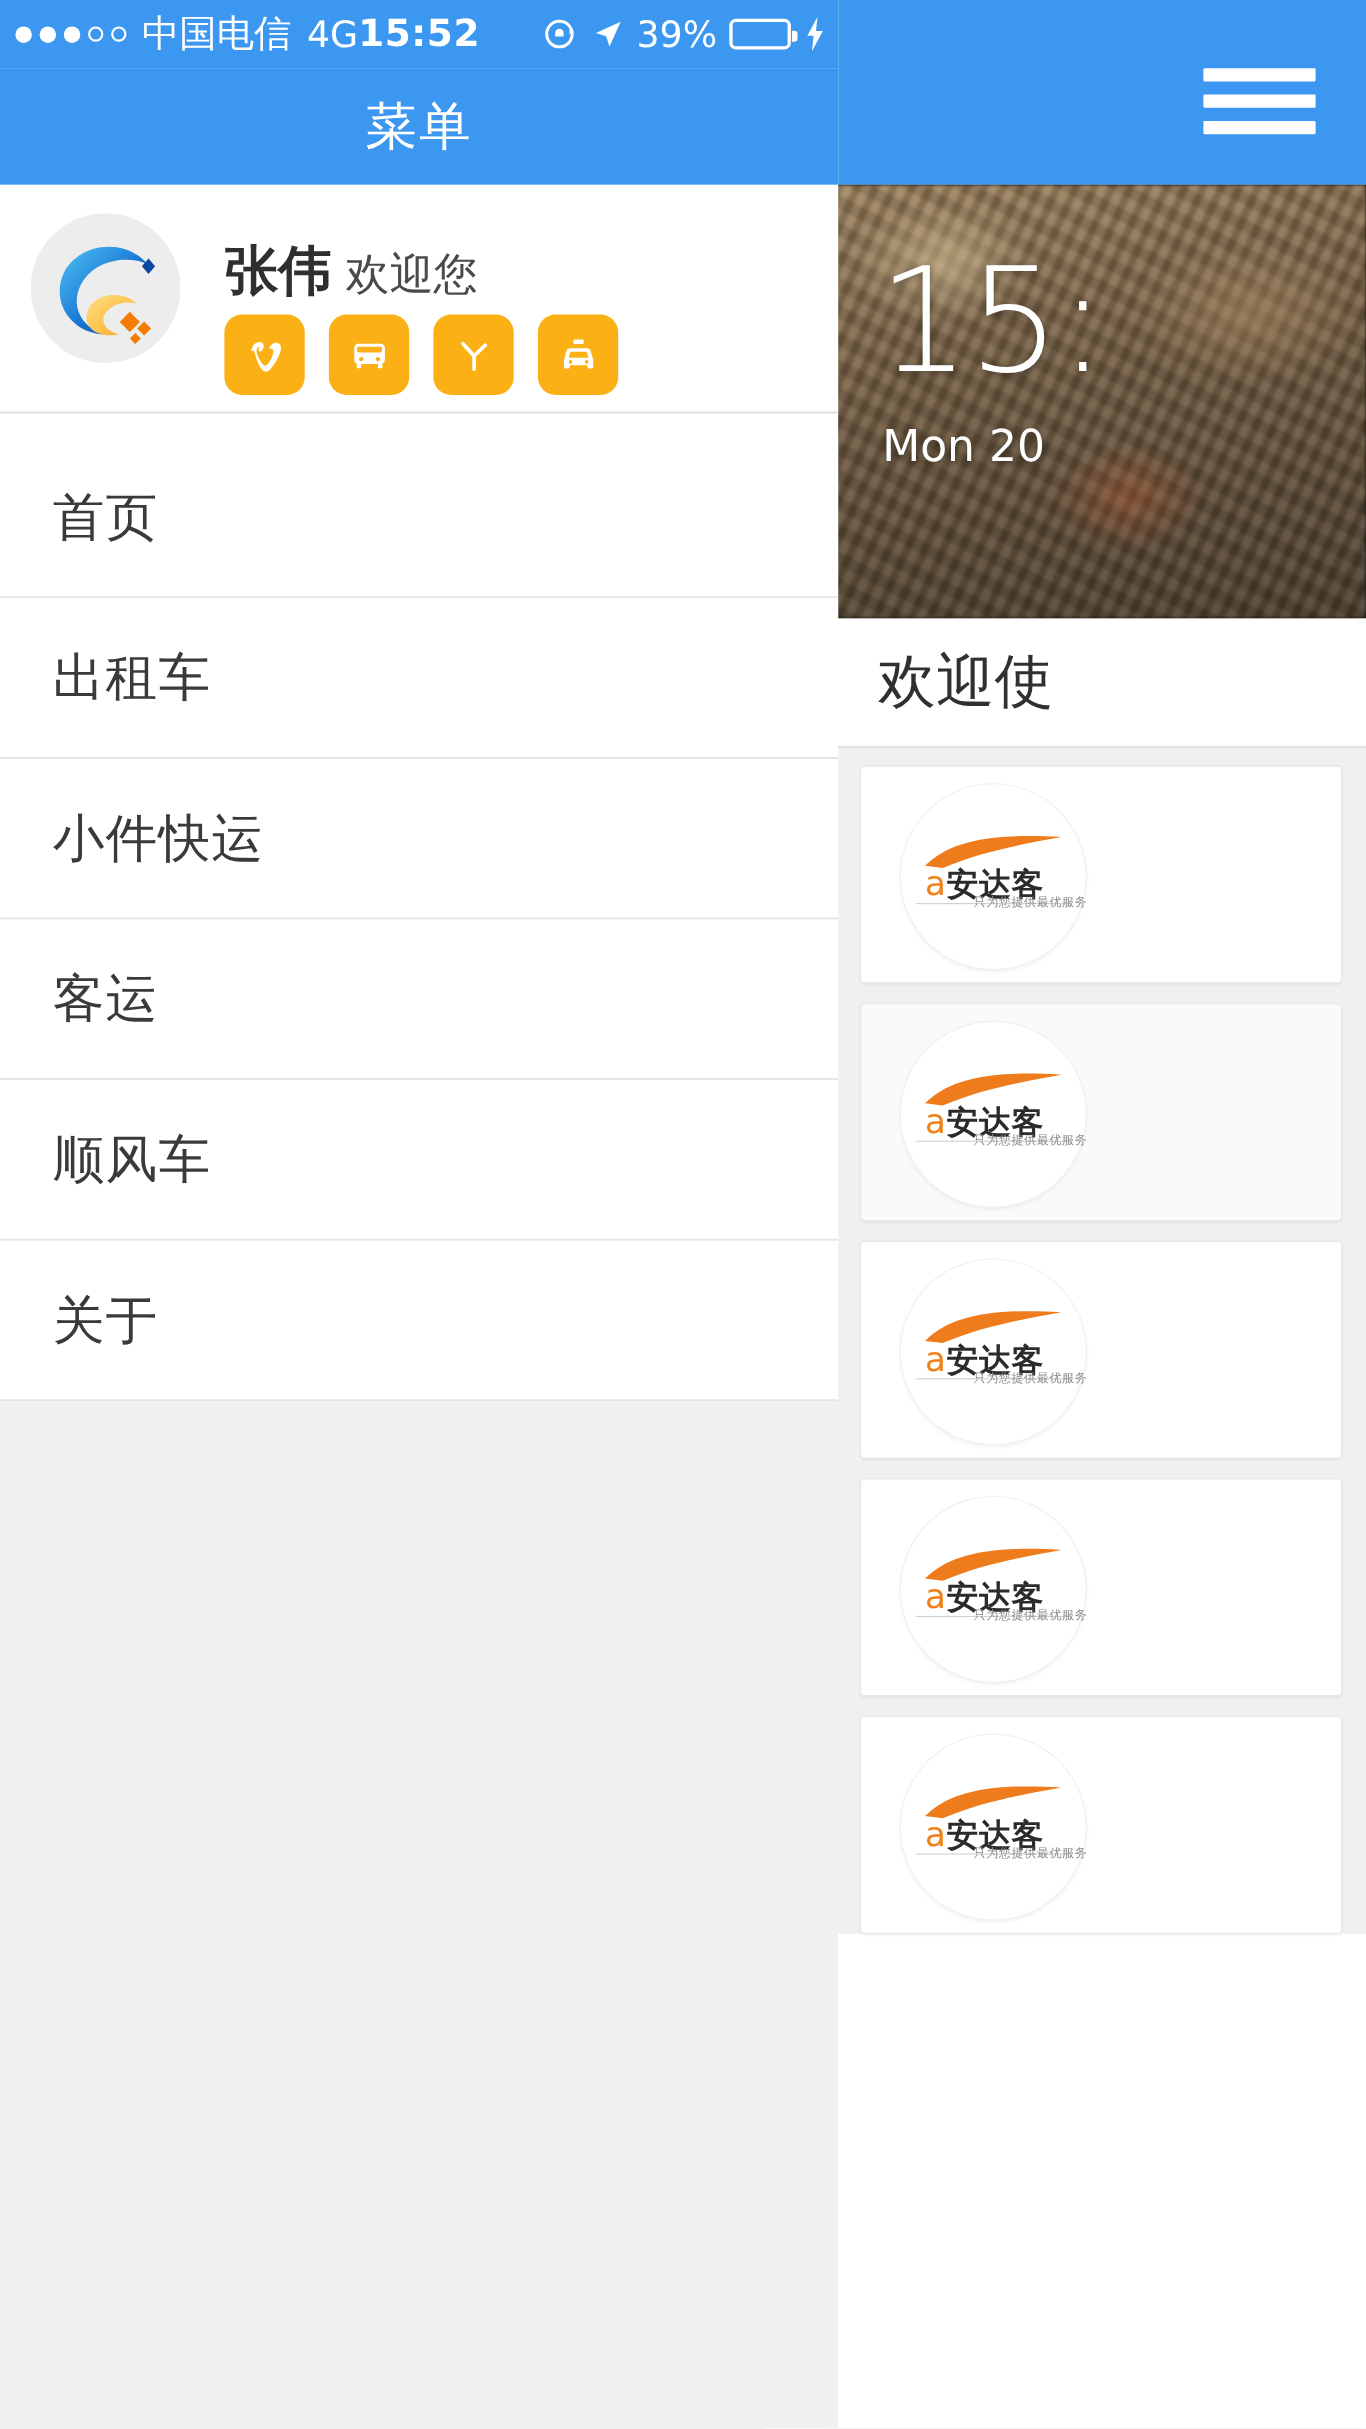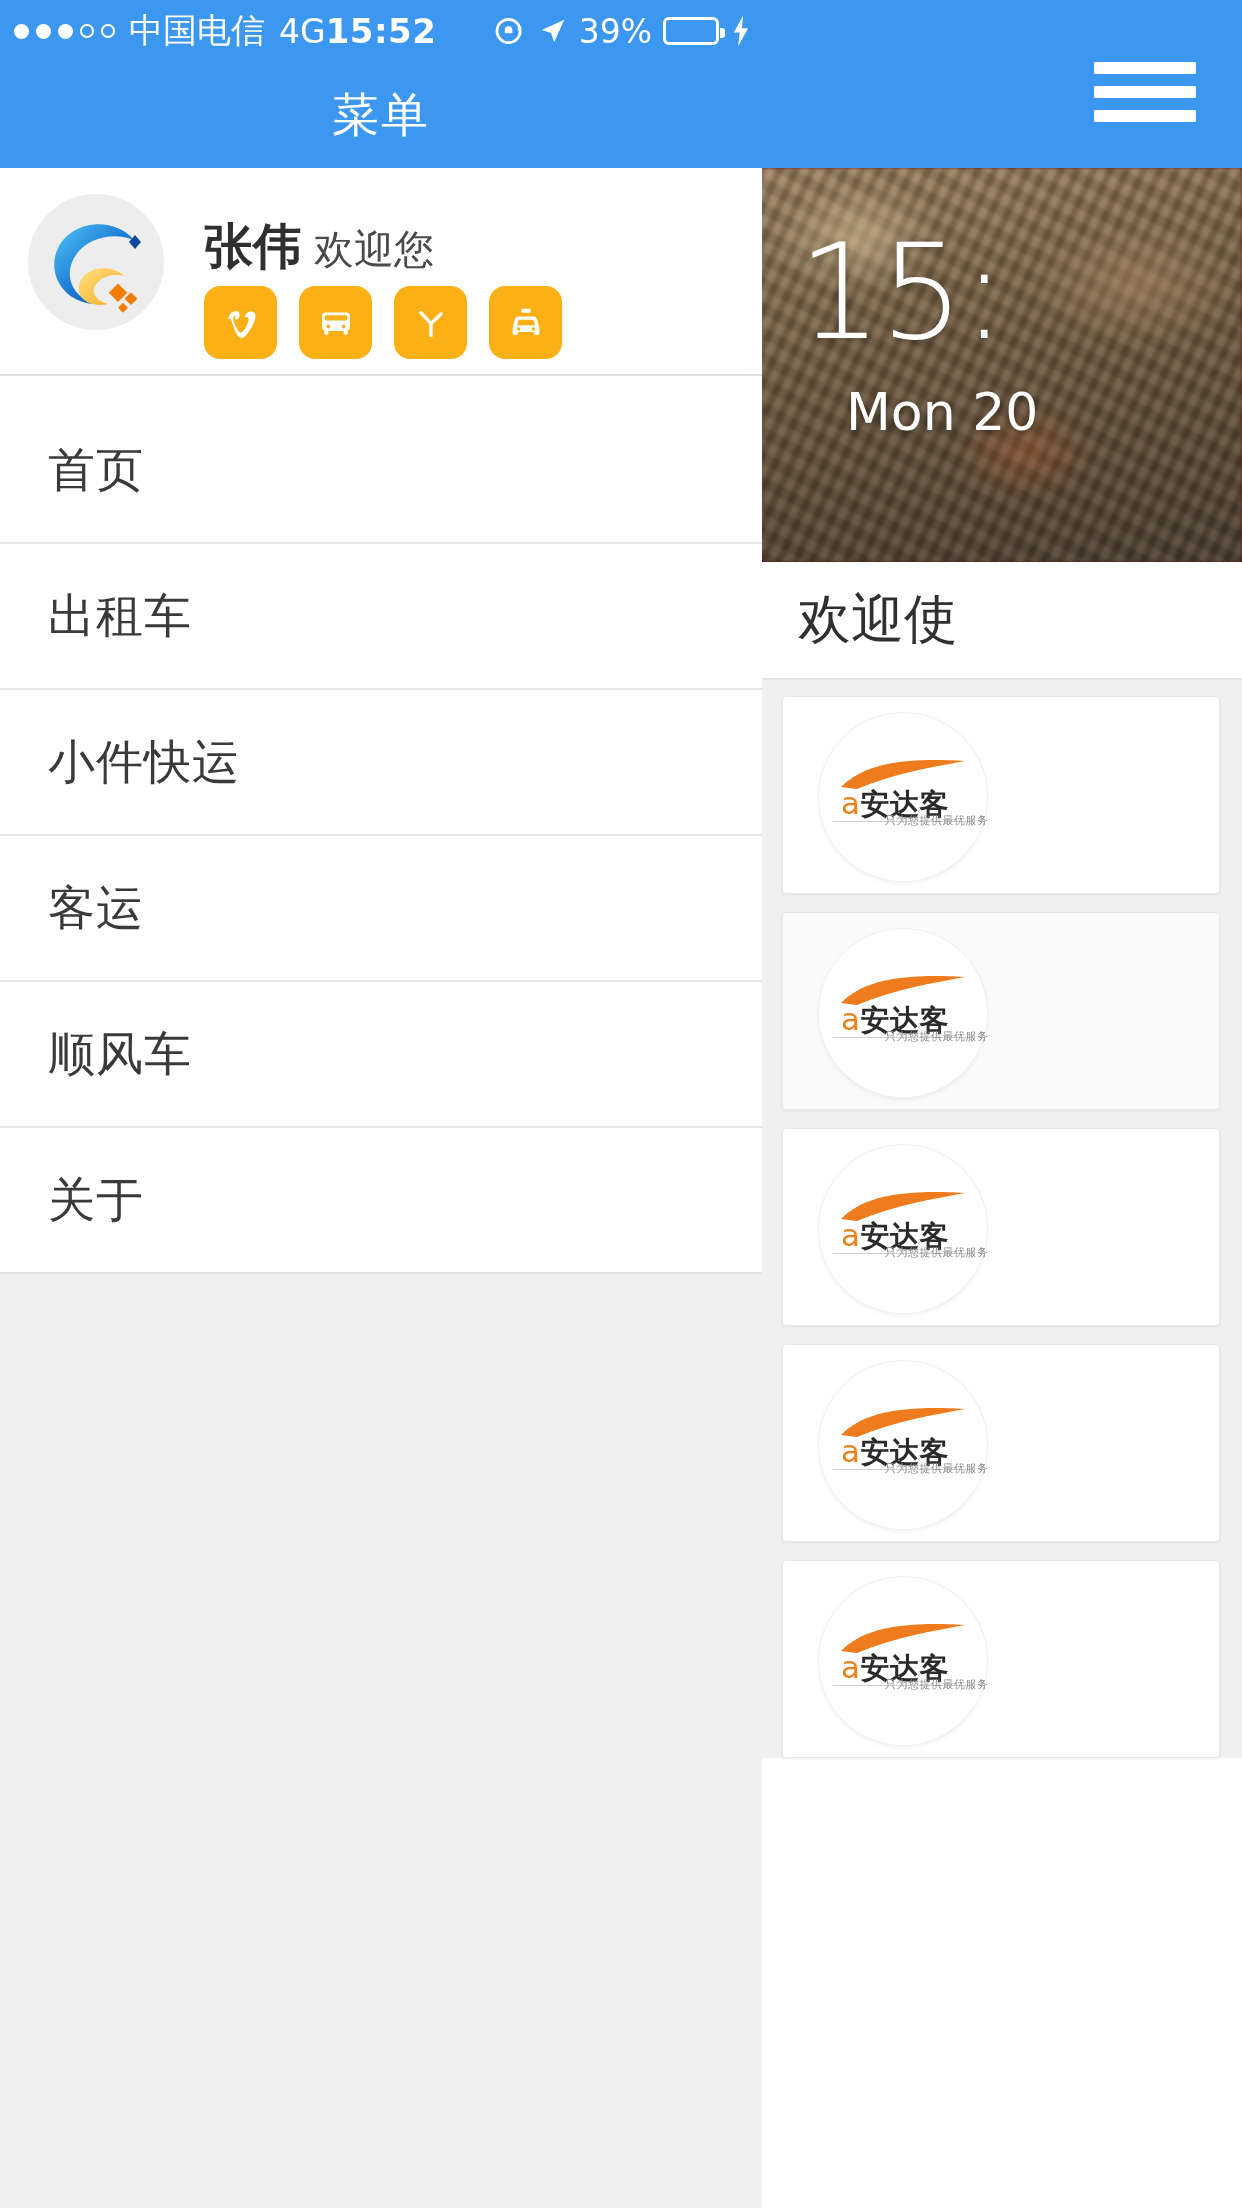--- a/index.html
+++ b/index.html
@@ -21,21 +21,21 @@
     position:relative;height:168px;background:#3b97ef;
   }
   .hamburger{
     position:absolute;right:46px;top:58px;width:102px;height:68px;
     display:flex;flex-direction:column;justify-content:space-between;
     padding:4px 0;box-sizing:border-box;
   }
   .hamburger i{display:block;height:12px;background:#ffffff;border-radius:1px;}
   .hero{
     position:relative;height:394px;overflow:hidden;
-    background:#7f1d1d;
+    background:#000000;
   }
   .hero-photo{
     position:absolute;inset:0;
     background:
       radial-gradient(ellipse 120px 80px at 20% 18%, rgba(255,230,180,.55), transparent 70%),
       radial-gradient(ellipse 150px 90px at 78% 30%, rgba(210,170,120,.5), transparent 72%),
       radial-gradient(ellipse 100px 70px at 55% 72%, rgba(255,120,60,.35), transparent 70%),
       repeating-linear-gradient(115deg, rgba(0,0,0,.16) 0 7px, rgba(255,255,255,.08) 7px 15px),
       repeating-linear-gradient(28deg, rgba(0,0,0,.12) 0 11px, rgba(255,255,255,.06) 11px 22px),
       linear-gradient(165deg,#b39368 0%,#8d7150 45%,#6d5840 100%);
@@ -43,22 +43,22 @@
   }
   .hero-shade{position:absolute;inset:0;background:linear-gradient(180deg,rgba(0,0,0,.10),rgba(0,0,0,.28));}
   .hero-time{
     position:absolute;left:38px;top:58px;
     color:#ffffff;font-size:132px;line-height:1;font-weight:300;
     letter-spacing:-2px;white-space:nowrap;
     text-shadow:0 2px 8px rgba(0,0,0,.35);
   }
   .hero-date{
     position:absolute;left:42px;top:218px;
-    color:#ffffff;font-size:52px;line-height:1;font-weight:400;
-    white-space:nowrap;text-shadow:0 2px 6px rgba(0,0,0,.4);margin-left:44px;
+    color:#ffffff;font-size:40px;line-height:1;font-weight:400;
+    white-space:nowrap;text-shadow:0 2px 6px rgba(0,0,0,.4);
   }
   .welcome-bar{
     height:118px;background:#ffffff;display:flex;align-items:center;
     padding-left:38px;box-sizing:border-box;
     border-bottom:2px solid #e4e4e4;
   }
   .welcome-bar span{font-size:53px;color:#303030;white-space:nowrap;}
 
   .card-list{padding:16px 0 0 0;background:#f0f0f0;}
   .card{

